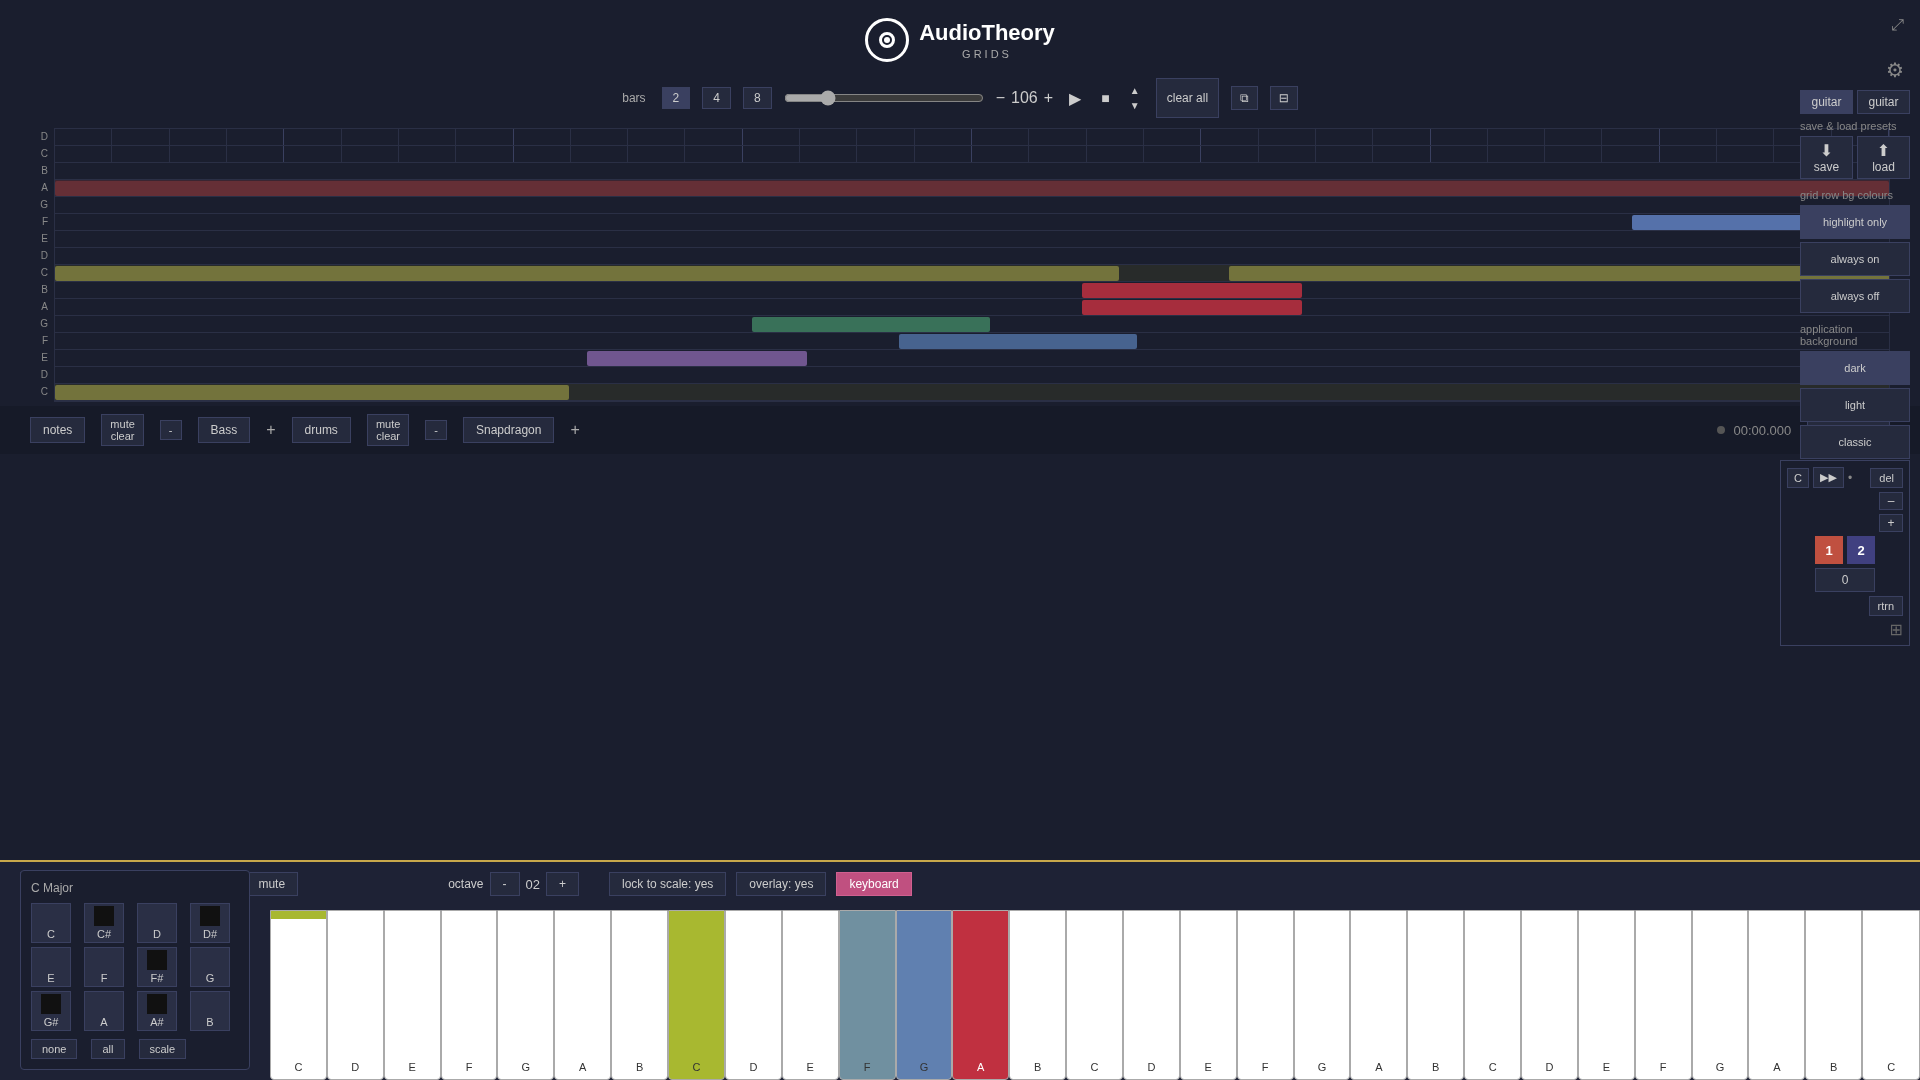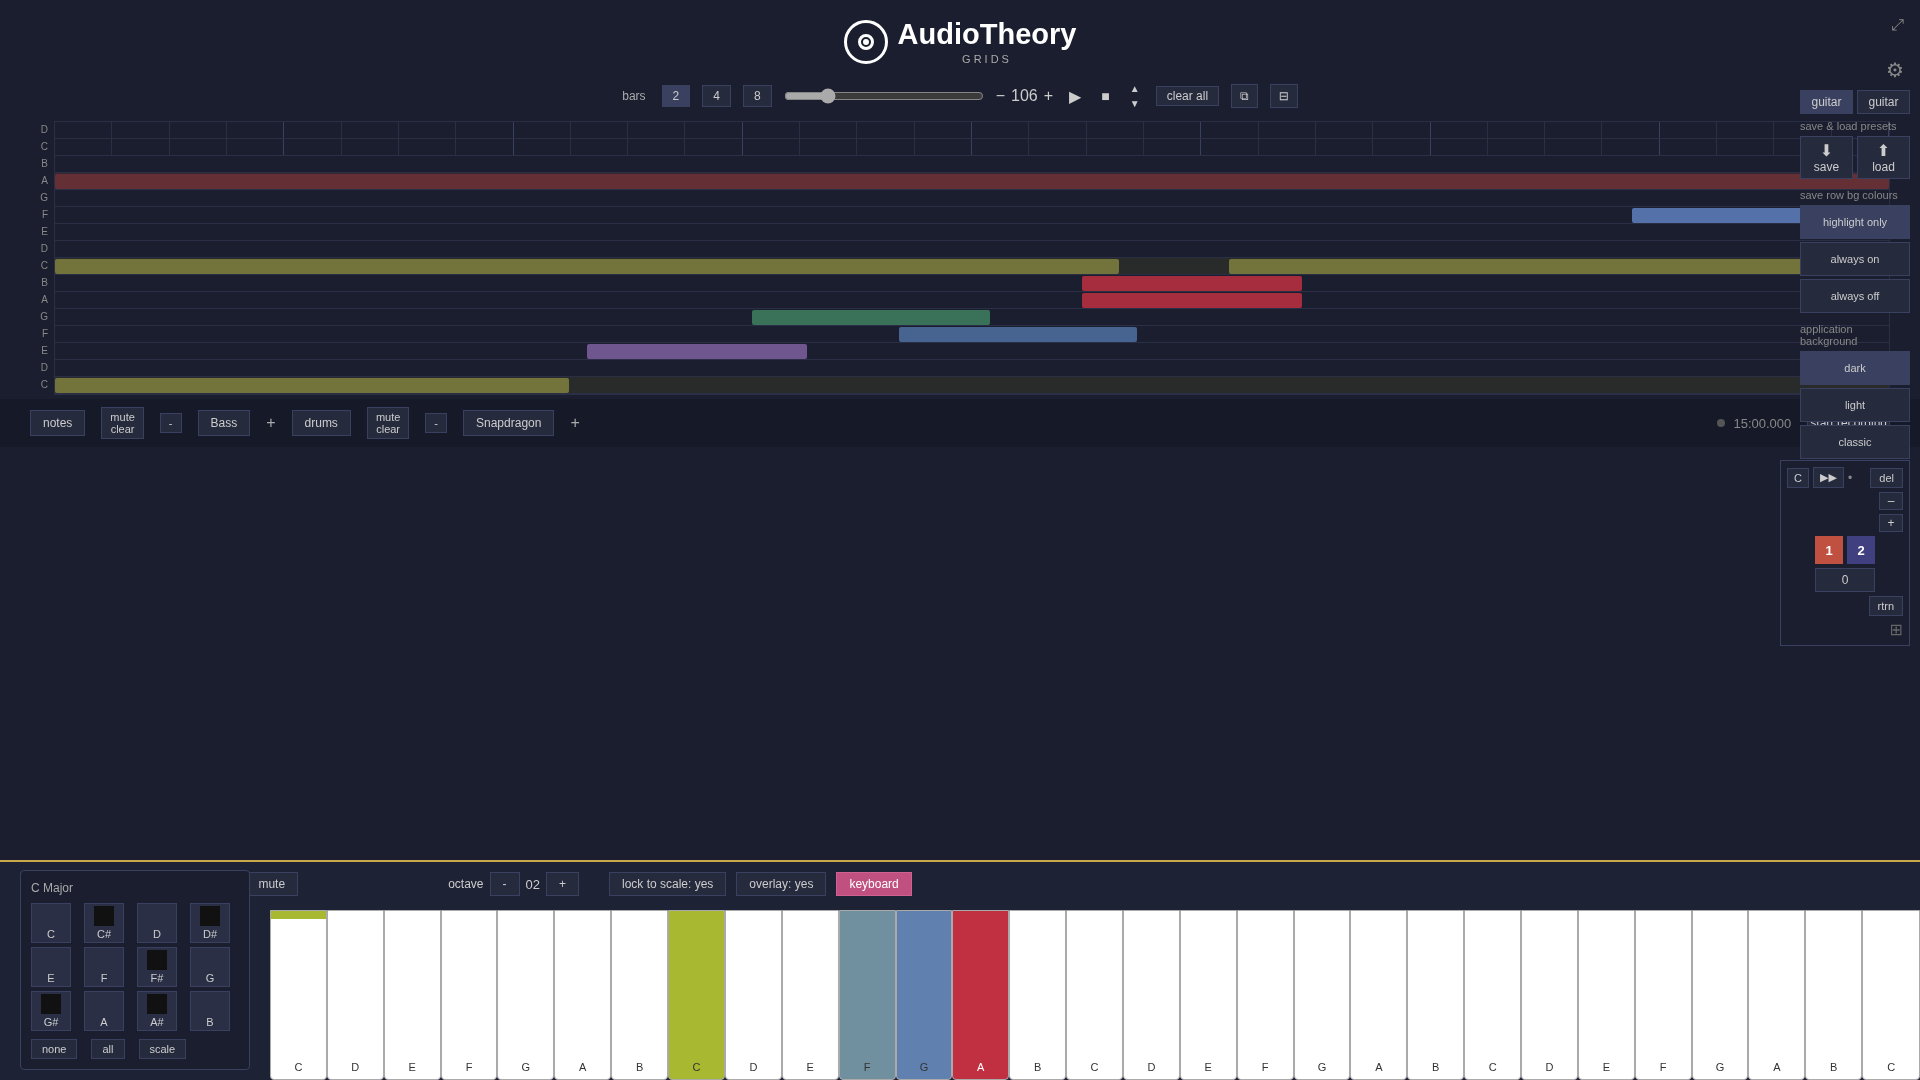--- a/index.html
+++ b/index.html
@@ -46,21 +46,21 @@
       top: 50%;
       left: 50%;
       transform: translate(-50%, -50%);
       width: 6px;
       height: 6px;
       border-radius: 50%;
       background: #fff;
     }
     .logo-text {
       color: #fff;
-      font-size: 29px;
+      font-size: 22px;
       font-weight: bold;
     }
     .logo-text span { font-weight: 400; }
     .logo-subtitle {
       color: #aaa;
       font-size: 11px;
       letter-spacing: 3px;
       text-align: center;
       margin-top: 2px;
     }
@@ -114,21 +114,21 @@
       cursor: pointer;
       font-size: 14px;
       padding: 2px 4px;
     }
     .play-btn { font-size: 16px; }
     .arrow-btns { display: flex; flex-direction: column; gap: 0; }
     .clear-btn {
       background: #252a3d;
       border: 1px solid #3a4060;
       color: #ccc;
-      padding: 2px 10px;
+      padding: 12px 10px;
       cursor: pointer;
       font-size: 12px;
     }
     .copy-btn, .paste-btn {
       background: #252a3d;
       border: 1px solid #3a4060;
       color: #ccc;
       padding: 4px 8px;
       cursor: pointer;
       font-size: 12px;
@@ -689,21 +689,21 @@
   <button class="track-plus">+</button>
 
   <button class="track-btn">drums</button>
   <button class="track-small-btn">mute<br>clear</button>
   <button class="track-small-btn">-</button>
   <button class="track-btn">Snapdragon</button>
   <button class="track-plus">+</button>
 
   <div class="time-display">
     <div class="time-dot"></div>
-    <span>15:00.000</span>
+    <span>00:00.000</span>
   </div>
   <button class="record-btn">start recording</button>
 </div>
 
 <div class="right-panel">
   <div class="panel-row">
     <button class="panel-btn active">guitar</button>
     <button class="panel-btn">guitar</button>
   </div>
 
@@ -715,21 +715,21 @@
         <span>save</span>
       </button>
       <button class="panel-btn">
         <div style="font-size:16px;">⬆</div>
         <span>load</span>
       </button>
     </div>
   </div>
 
   <div class="panel-section">
-    <div class="panel-label">save row bg colours</div>
+    <div class="panel-label">grid row bg colours</div>
     <button class="panel-option active">highlight only</button>
     <button class="panel-option">always on</button>
     <button class="panel-option">always off</button>
   </div>
 
   <div class="panel-section">
     <div class="panel-label">application background</div>
     <button class="panel-option active">dark</button>
     <button class="panel-option">light</button>
     <button class="panel-option">classic</button>

